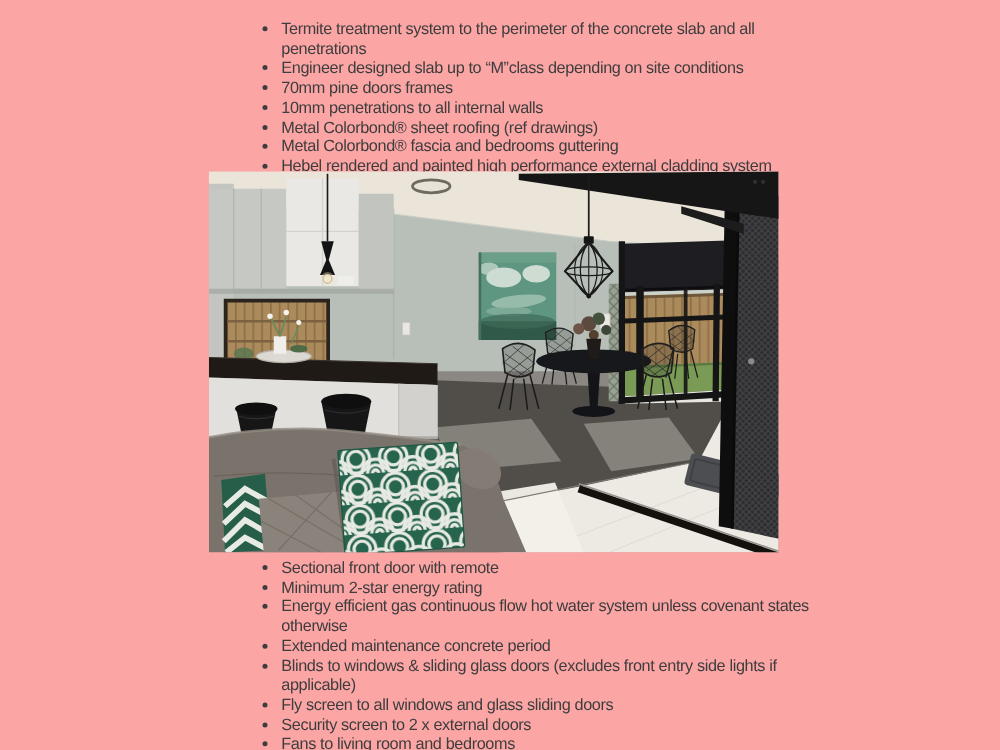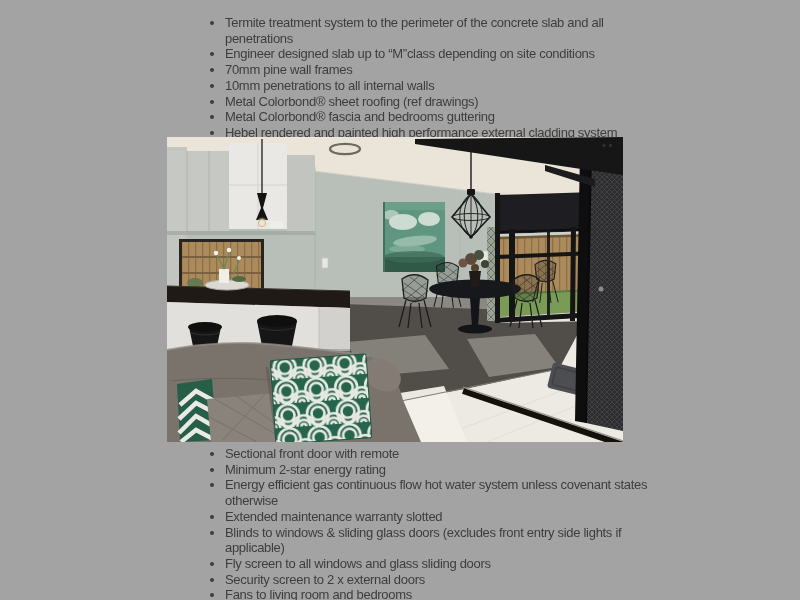--- a/index.html
+++ b/index.html
@@ -1,20 +1,20 @@
 <!DOCTYPE html>
 <html><head>
 <meta charset="utf-8">
 <style>
   html,body{margin:0;padding:0;}
   body{background:#ffffff;}
   .page{
     position:relative;
     width:800px;height:600px;
-    background:#a3a3a3;
+    background:#fca5a5;
     font-family:"Liberation Sans","DejaVu Sans",sans-serif;
     color:#3d3d3d;
     overflow:hidden;
   }
   ul.spec-list{
     position:absolute;
     margin:0;
     padding:0 0 0 19px;
     list-style:disc outside;
     font-size:13px;
@@ -35,21 +35,21 @@
   figure.photo svg{display:block;width:456px;height:305px;}
 </style>
 </head>
 <body>
 
 <div class="page">
 
   <ul class="spec-list" id="spec-list-top">
     <li>Termite treatment system to the perimeter of the concrete slab and all penetrations</li>
     <li> Engineer designed slab up to “M”class depending on site conditions</li>
-    <li>70mm pine wall frames</li>
+    <li>70mm pine doors frames</li>
     <li>10mm penetrations to all internal walls</li>
     <li>Metal Colorbond® sheet roofing (ref drawings)</li>
     <li>Metal Colorbond® fascia and bedrooms guttering</li>
     <li>Hebel rendered and painted high performance external cladding system</li>
   </ul>
 
   <figure class="photo">
     <svg viewBox="0 0 456 305" xmlns="http://www.w3.org/2000/svg" role="img" aria-label="Open-plan kitchen and dining area with island bench, black bar stools, pendant lights, green abstract artwork, grey sofa with green patterned cushions, round black dining table with wire chairs, and black-framed bifold doors opening to a white-tiled alfresco with timber fence and lawn">
       <defs>
         <pattern id="pTimber" width="7" height="60" patternUnits="userSpaceOnUse">
@@ -288,20 +288,20 @@
         <circle cx="437" cy="8.5" r="1.7" fill="#2f2f2f"></circle>
         <circle cx="443.5" cy="8.5" r="1.7" fill="#2f2f2f"></circle>
       </g>
     </svg>
   </figure>
 
   <ul class="spec-list" id="spec-list-bottom">
     <li>Sectional front door with remote</li>
     <li> Minimum 2-star energy rating</li>
     <li>Energy efficient gas continuous flow hot water system unless covenant states otherwise</li>
-    <li>Extended maintenance warranty slotted</li>
+    <li>Extended maintenance concrete period</li>
     <li>Blinds to windows &amp; sliding glass doors (excludes front entry side lights if applicable)</li>
     <li> Fly screen to all windows and glass sliding doors</li>
     <li>Security screen to 2 x external doors</li>
     <li> Fans to living room and bedrooms</li>
   </ul>
 
 </div>
 
 </body></html>

